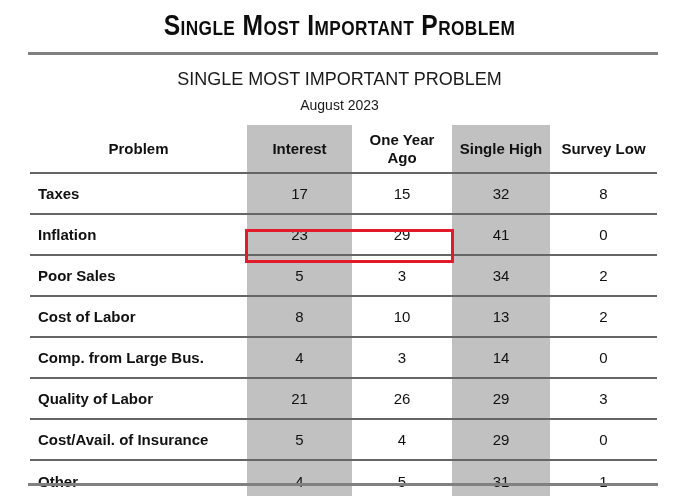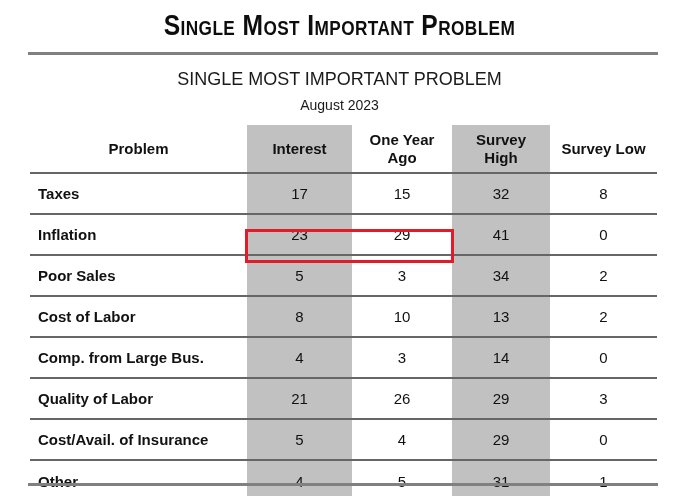--- a/index.html
+++ b/index.html
@@ -118,21 +118,21 @@
         <col style="width:105px">
         <col style="width:100px">
         <col style="width:98px">
         <col style="width:107px">
       </colgroup>
       <thead>
         <tr>
           <th class="col-problem">Problem</th>
           <th class="shaded">Interest</th>
           <th>One Year Ago</th>
-          <th class="shaded">Survey High</th>
+          <th class="shaded">Single High</th>
           <th>Survey Low</th>
         </tr>
       </thead>
       <tbody id="table-body">
           <tr>
             <td class="col-problem">Taxes</td>
             <td class="shaded">17</td>
             <td>15</td>
             <td class="shaded">32</td>
             <td>8</td>

